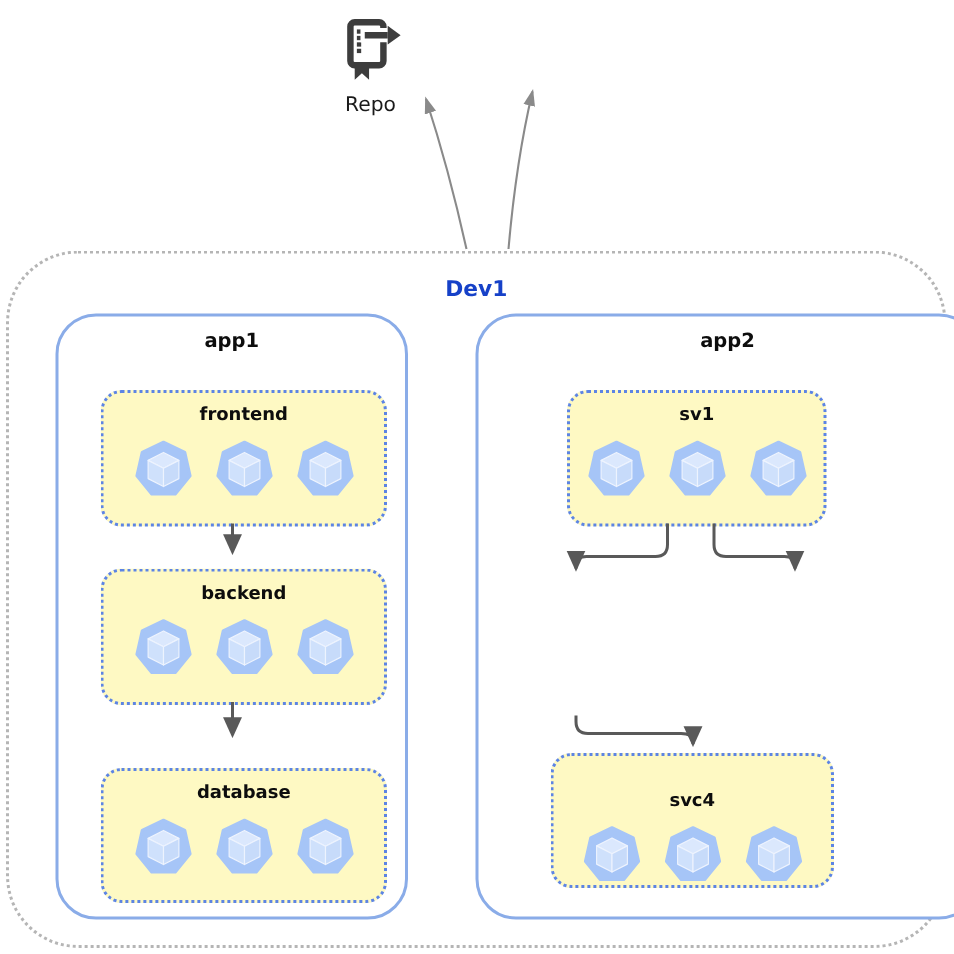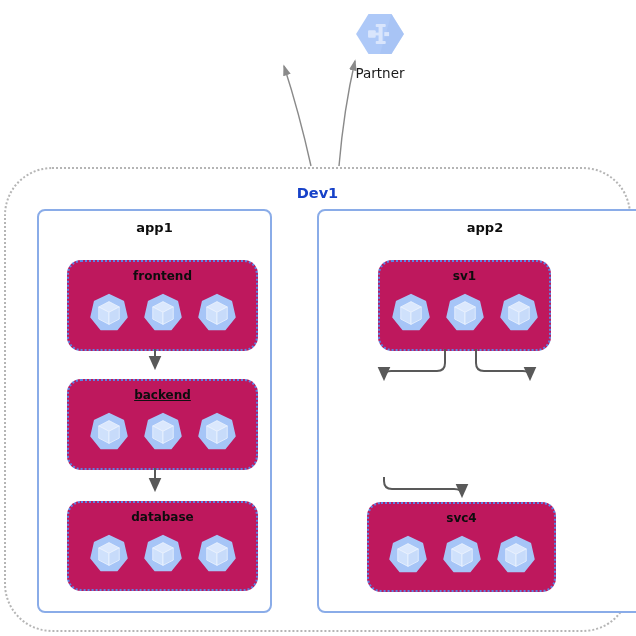--- a/index.html
+++ b/index.html
@@ -22,64 +22,65 @@
     position:absolute;left:4px;top:167px;width:623px;height:461px;
     border:2px dotted #b5b5b5;border-radius:48px;background:#ffffff;
   }
   .env-label{
     position:absolute;left:0;right:0;top:16px;text-align:center;
     font-size:14.5px;font-weight:bold;color:#1641c8;
   }
   
   .app{
     position:absolute;top:40px;height:400px;background:#ffffff;
-    border:2px solid #8aace8;border-radius:8px;
+    border:2px solid #8aace8;border-radius:27px;
   }
   #app1{left:31px;width:231px;}
   #app2{left:311px;width:288px;padding-left:44px;}
   .app-label{
     position:absolute;left:0;right:0;top:9px;text-align:center;
     font-size:13px;font-weight:bold;color:#0d0d0d;
   }
   
   .service{
-    position:absolute;border:2px dotted #5c84e4;border-radius:14px;background:#be185d;
+    position:absolute;border:2px dotted #5c84e4;border-radius:14px;background:#fef9c3;
     display:flex;flex-direction:column;align-items:center;box-sizing:border-box;
   }
   .service-label{padding-top:7px;font-size:12px;font-weight:bold;color:#0d0d0d;text-align:center;}
   .pods{display:flex;flex-direction:row;justify-content:center;gap:16px;margin-top:10px;}
   .pods svg{display:block;}
 
   #svc-frontend{left:28px;top:49px;width:191px;height:91px;}
-  #svc-backend{left:28px;top:168px;width:191px;height:91px;text-decoration:underline;}
-  #svc-database{left:28px;top:290px;width:191px;height:90px;}
+  #svc-backend{left:28px;top:168px;width:191px;height:91px;}
+  #svc-database{left:28px;top:301px;width:191px;height:90px;}
   #svc-sv1{left:59px;top:49px;width:173px;height:91px;}
   #svc-svc2{left:7px;top:178px;width:112px;height:90px;}
   #svc-svc3{left:161px;top:178px;width:112px;height:90px;}
-  #svc-svc4{left:48px;top:291px;width:189px;height:90px;}
+  #svc-svc4{left:48px;top:291px;width:189px;height:90px;justify-content:flex-end;}
 </style>
 </head>
 <body>
 
 <div class="canvas">
 
-
-  <div class="ext-node" id="node-partner">
-    <svg width="50" height="44" viewBox="0 0 52 46">
-      <polygon points="1,23 14,2 38,2 51,23 38,44 14,44" fill="#aec9f8"></polygon>
-      <path d="M38,2 L51,23 L38,44 L26,44 Z" fill="#a4c0f3" opacity="0.55"></path>
-      <rect x="13.5" y="19" width="8" height="8" rx="1.2" fill="#d9e5fc"></rect>
-      <rect x="20.5" y="21.5" width="6" height="3" fill="#d9e5fc"></rect>
-      <rect x="24.5" y="14" width="4.2" height="18" fill="#d9e5fc"></rect>
-      <rect x="21.5" y="12.5" width="10.5" height="3.2" rx="1" fill="#d9e5fc"></rect>
-      <rect x="21.5" y="30.3" width="10.5" height="3.2" rx="1" fill="#d9e5fc"></rect>
-      <rect x="30.5" y="21" width="5" height="4.2" fill="#d9e5fc"></rect>
+  <div class="ext-node" id="node-repo">
+    <svg width="44" height="46" viewBox="0 0 46 46">
+      <rect x="9" y="4" width="23" height="30" rx="3" fill="#ffffff" stroke="#3d3d3d" stroke-width="4.5"></rect>
+      <rect x="13.5" y="9" width="3" height="3" fill="#3d3d3d"></rect>
+      <rect x="13.5" y="13.5" width="3" height="3" fill="#3d3d3d"></rect>
+      <rect x="13.5" y="18" width="3" height="3" fill="#3d3d3d"></rect>
+      <rect x="13.5" y="22.5" width="3" height="3" fill="#3d3d3d"></rect>
+      <line x1="16" y1="13" x2="44" y2="13" stroke="#ffffff" stroke-width="10"></line>
+      <line x1="19" y1="13" x2="35" y2="13" stroke="#3d3d3d" stroke-width="4.5"></line>
+      <polygon points="35,6.5 44,13 35,19.5" fill="#3d3d3d"></polygon>
+      <polygon points="12,32 22,32 22,44 17,39.5 12,44" fill="#3d3d3d"></polygon>
     </svg>
-    <div class="ext-label">Partner</div>
+    <div class="ext-label">Repo</div>
   </div>
+
 
   <div class="env">
     <div class="env-label">Dev1</div>
 
     <div class="app" id="app1">
       <div class="app-label">app1</div>
 
       <div class="service" id="svc-frontend">
         <div class="service-label">frontend</div>
         <div class="pods">

